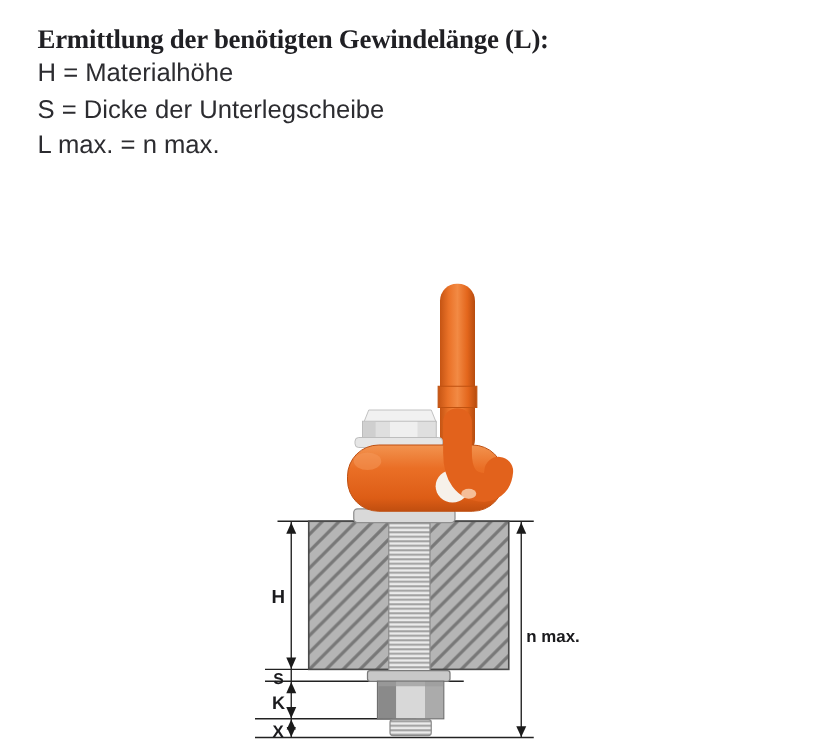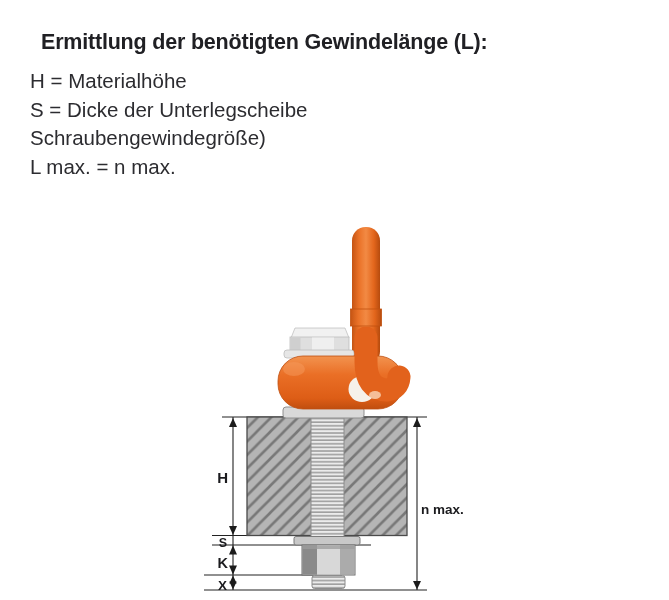--- a/index.html
+++ b/index.html
@@ -7,41 +7,40 @@
     width:669px;height:600px;position:relative;overflow:hidden;
     background:#ffffff;
     font-family:"Liberation Sans","DejaVu Sans",sans-serif;
   }
   .text-block{
     position:absolute;left:30px;top:17px;width:630px;
     color:#2c2c30;font-size:20.5px;line-height:28.4px;
     white-space:nowrap;
   }
   .text-block h1{
-    margin:11px;padding:0;display:block;
+    margin:0;padding:0;display:block;
     font-size:21.5px;line-height:28.4px;font-weight:bold;
-    letter-spacing:-0.2px;color:#202024;
+    letter-spacing:-0.2px;color:#202024;font-family:Liberation Serif, serif;
   }
   .text-block .line{height:28.4px;}
   #diagram-svg{position:absolute;left:0;top:0;width:669px;height:600px;}
   .dlabel{
     font-family:"Liberation Sans","DejaVu Sans",sans-serif;
     font-weight:bold;fill:#1b1b1e;
   }
 </style>
 </head>
 <body>
 
 <main>
 
   <section class="text-block">
     <h1>Ermittlung der benötigten Gewindelänge (L):</h1>
     <div class="line">H = Materialhöhe</div>
     <div class="line">S = Dicke der Unterlegscheibe</div>
-    <div class="line">Schraubengewindegröße)</div>
     <div class="line">L max. = n max.</div>
   </section>
 
   <svg id="diagram-svg" viewBox="0 0 669 600" xmlns="http://www.w3.org/2000/svg">
     <defs>
       <pattern id="hatch" width="13.5" height="13.5" patternUnits="userSpaceOnUse">
         <path d="M-3,16.5 L16.5,-3 M-3,3 L3,-3 M10.5,16.5 L16.5,10.5" stroke="#787878" stroke-width="2.6" fill="none"></path>
       </pattern>
       <pattern id="threads" width="6" height="3.6" patternUnits="userSpaceOnUse">
         <rect width="6" height="3.6" fill="#ebebeb"></rect>

